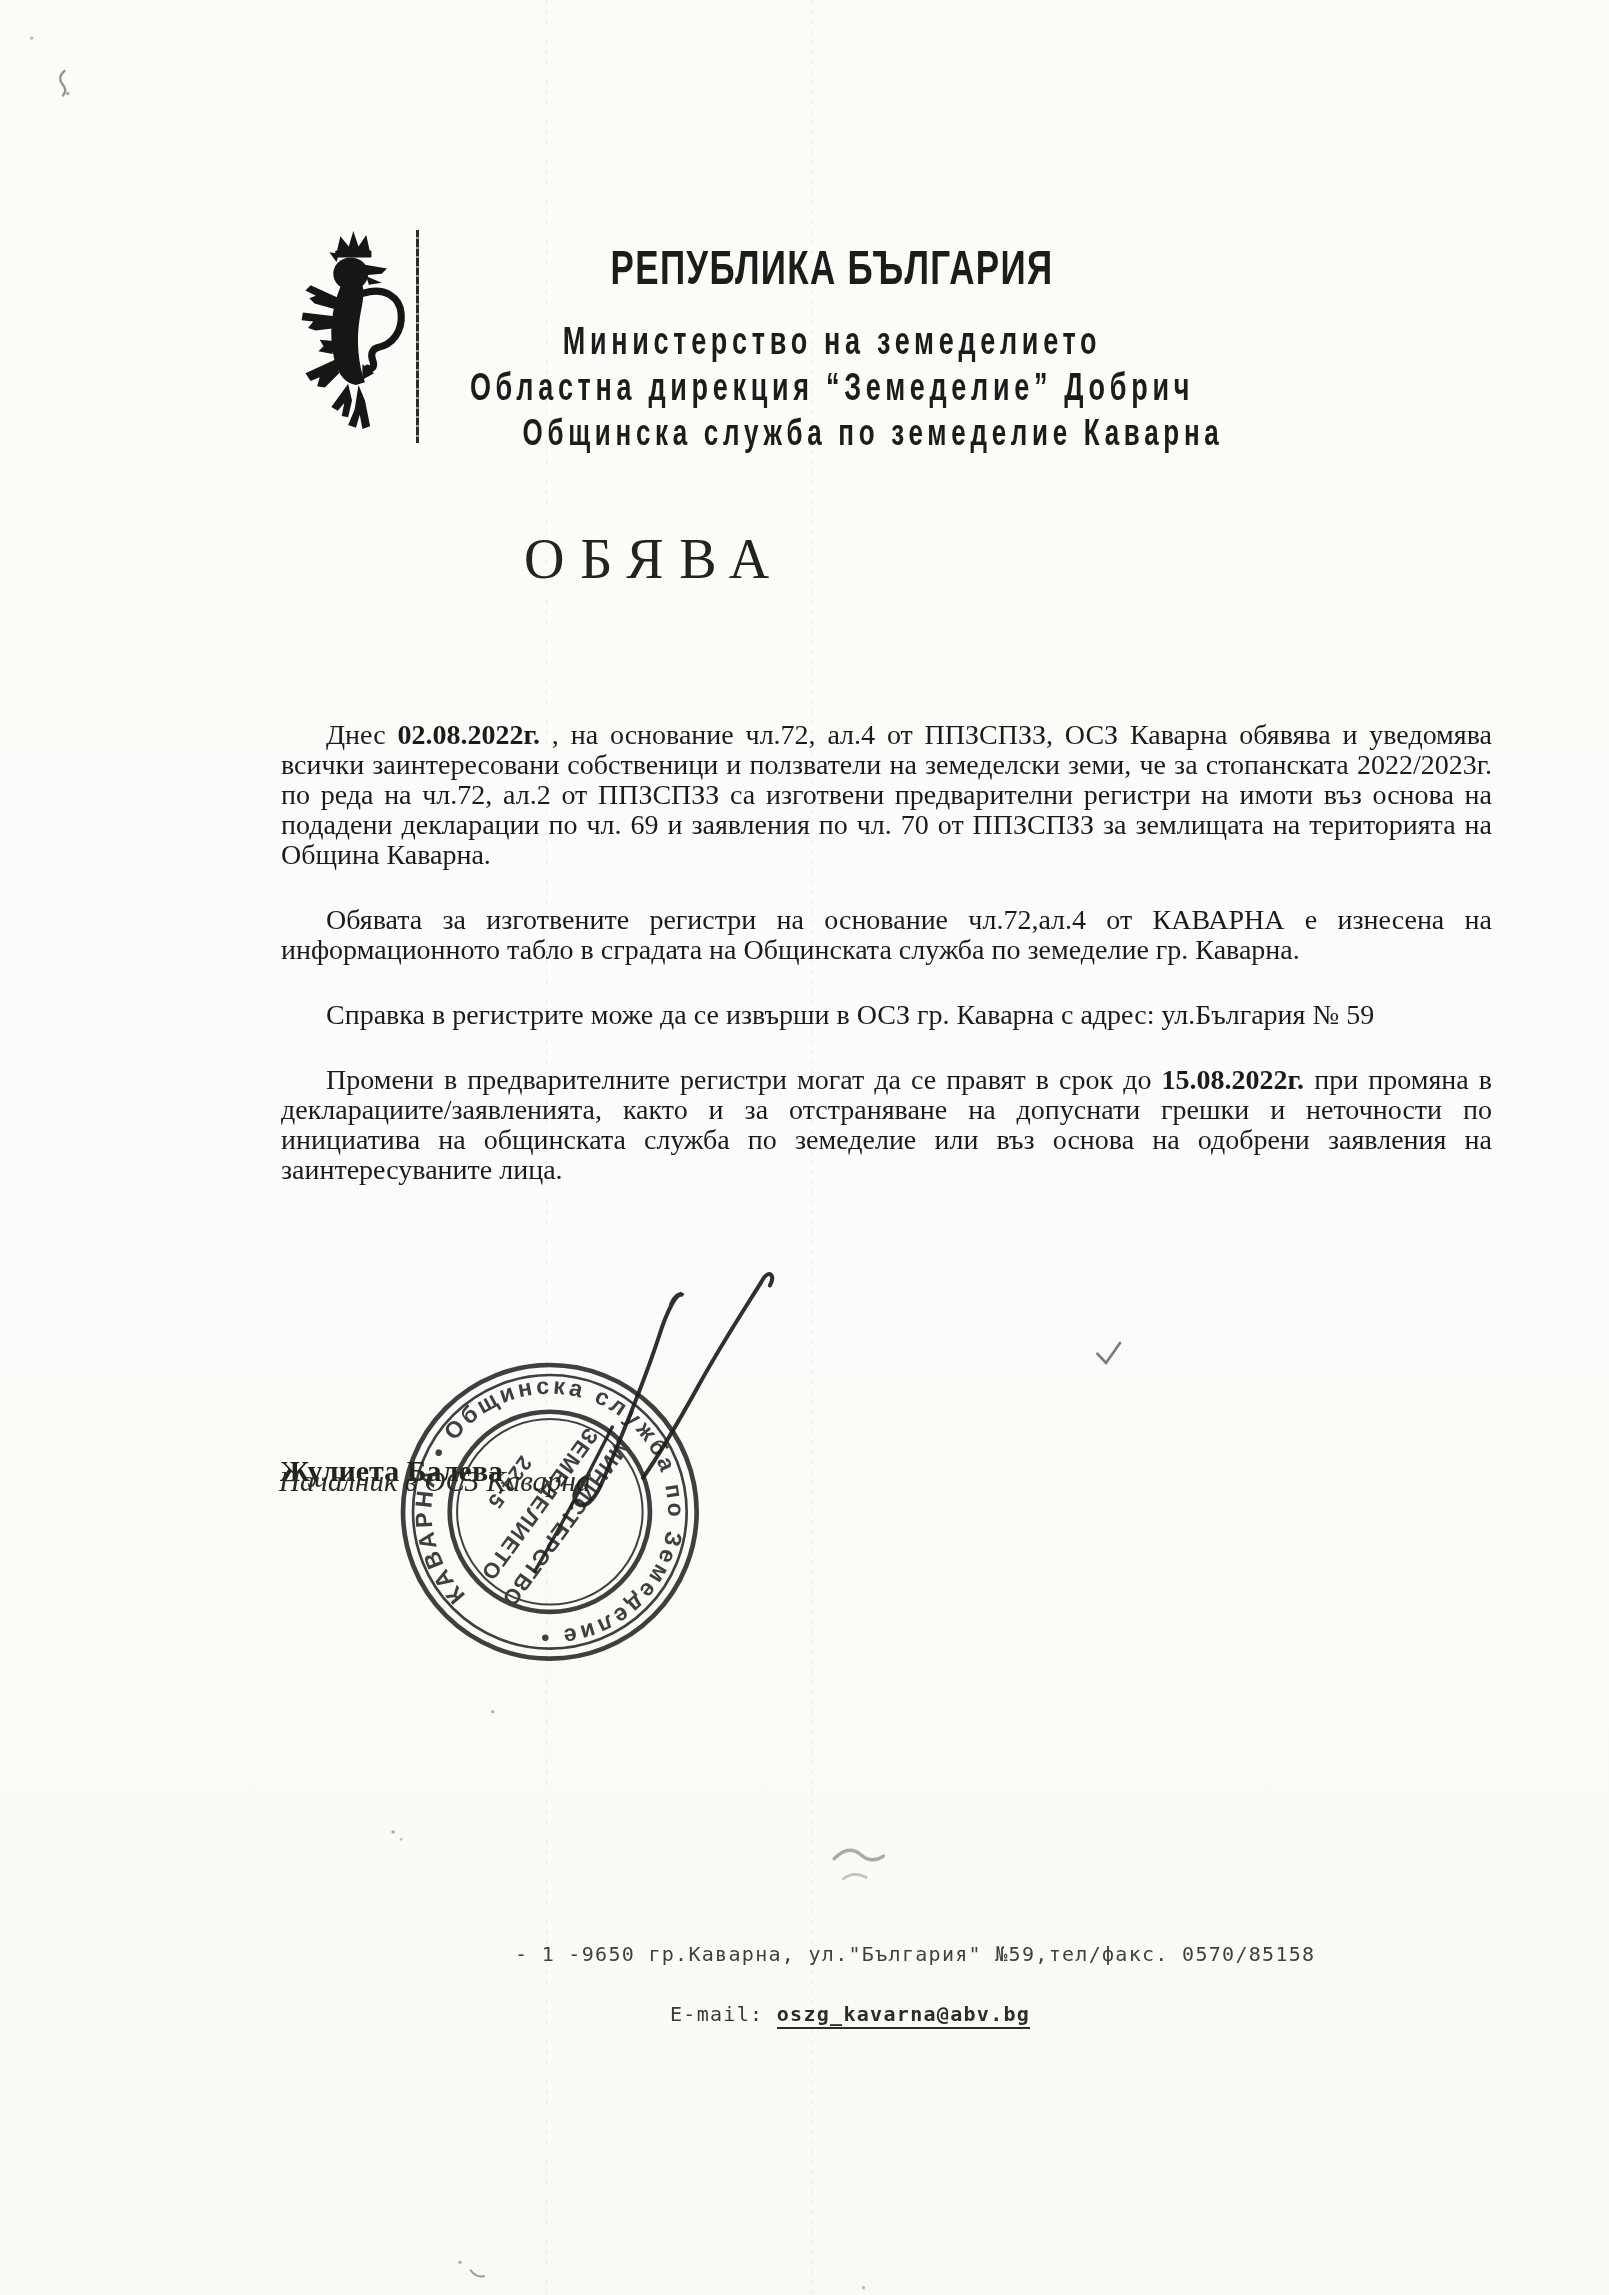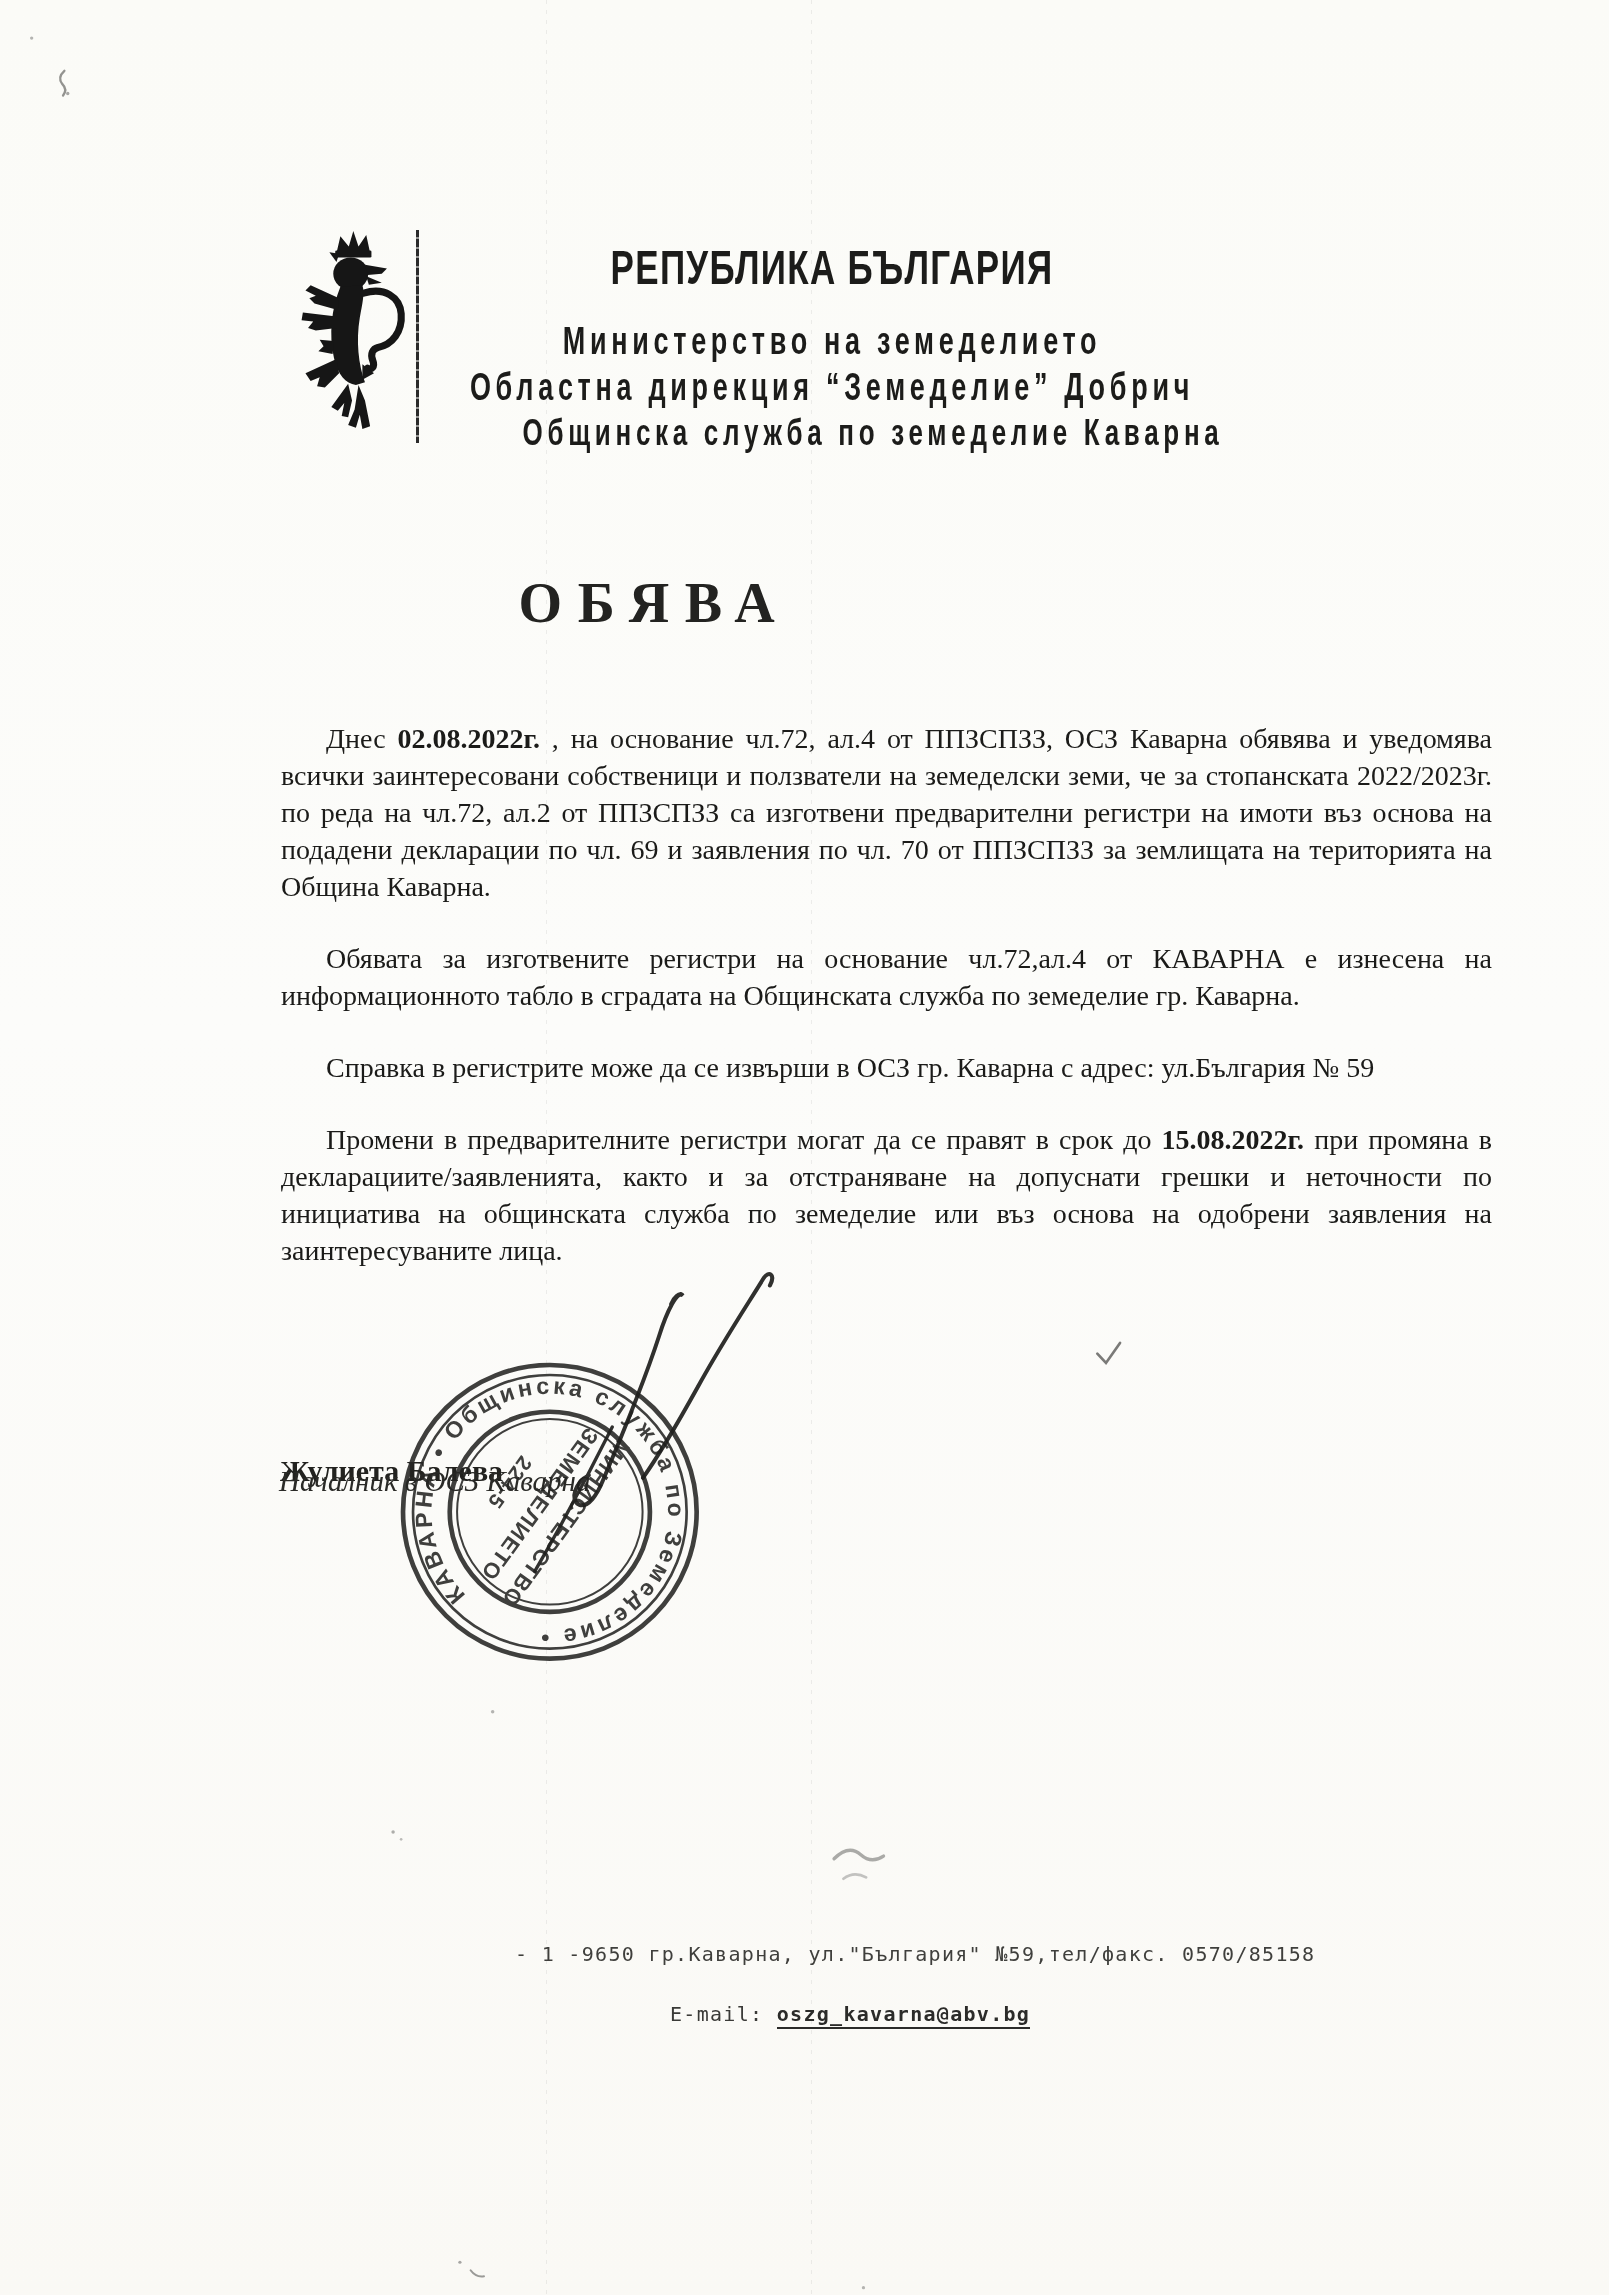--- a/index.html
+++ b/index.html
@@ -24,25 +24,25 @@
   }
   .hdr{position:absolute;left:421px;width:822px;text-align:center;
        font-family:"Liberation Sans",sans-serif;font-weight:bold;color:#1c1c1a;white-space:nowrap;}
   .hdr1{top:241px;font-size:35px;letter-spacing:1.3px;transform:scaleY(1.35);transform-origin:top center;}
   .hdr2{top:319px;font-size:27px;letter-spacing:4.7px;transform:scaleY(1.45);transform-origin:top center;}
   .hdr3{top:366px;font-size:27px;letter-spacing:4.7px;transform:scaleY(1.42);transform-origin:top center;}
   .hdr4{top:411px;font-size:26px;letter-spacing:4.7px;transform:translateX(41px) scaleY(1.42);transform-origin:top center;}
   
   .doc-title{
     position:absolute;left:0;top:527px;width:1309px;text-align:center;
-    font-size:56px;font-weight:bold;letter-spacing:.28em;color:#232321;white-space:nowrap;margin-top:44px;
+    font-size:56px;font-weight:normal;letter-spacing:.28em;color:#232321;white-space:nowrap;
   }
   
   .body-block{position:absolute;left:281px;top:720px;width:1211px;
-    font-size:28px;line-height:37px;text-align:justify;color:#1b1b19;}
+    font-size:28px;line-height:30px;text-align:justify;color:#1b1b19;}
   .body-block p{margin:0 0 35px 0;text-indent:45px;}
   .body-block p.last{margin-bottom:10px;}
   .body-block b{font-weight:bold;}
   
   .sig-name{position:absolute;left:280px;top:1406px;font-size:30px;font-weight:bold;color:#22221f;margin-top:48px;}
   .sig-pos{position:absolute;left:279px;top:1465px;font-size:29px;font-style:italic;color:#2a2a27;}
   
   .stamp{position:absolute;left:381px;top:1343px;width:339px;height:339px;opacity:.88;}
   
   .foot1{position:absolute;left:515px;top:1942px;font-family:"DejaVu Sans Mono",monospace;

